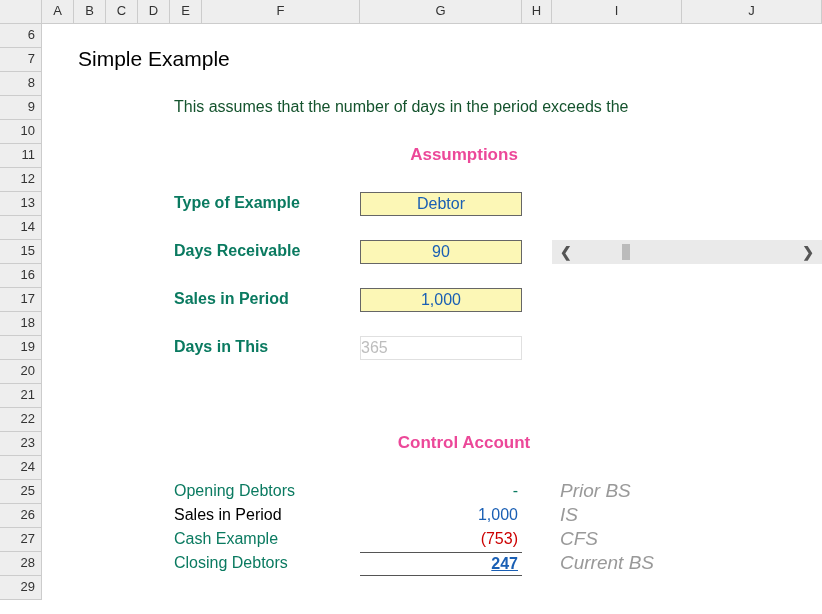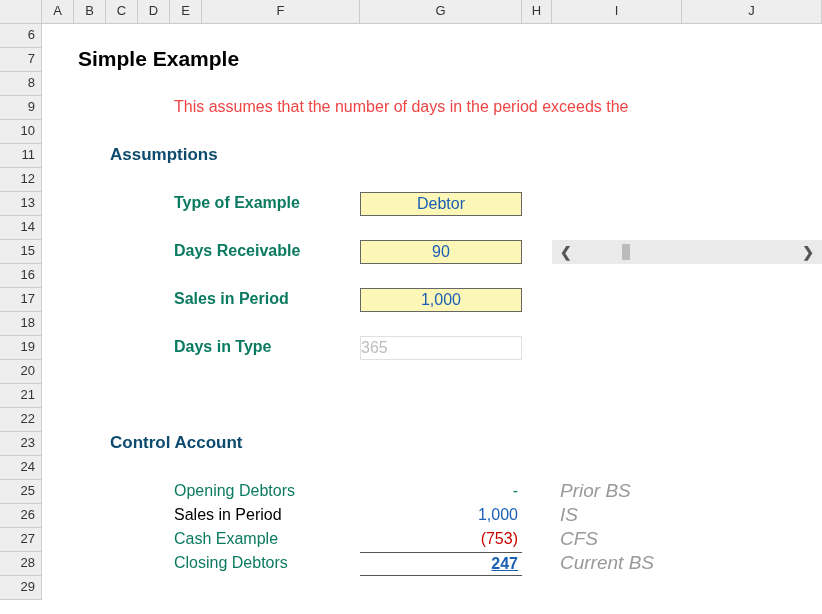--- a/index.html
+++ b/index.html
@@ -40,31 +40,32 @@
     line-height: 22px;
     user-select: none;
   }
   .cell {
     border: none;
     line-height: 22px;
     padding: 0 4px;
     white-space: nowrap;
   }
   .title {
-    font-weight: bold;
+    font-weight: normal;
     font-size: 21px;
     color: #000;
   }
   .section-hdr {
-    color: #0c4a6e;
+    color: #ec4899;
     font-weight: bold;
     font-size: 17px;
+    text-align: center;
   }
   .subtext {
-    color: #ef4444;
+    color: #14532d;
     font-size: 16px;
   }
   .assump-label {
     color: #0a7a60;
     font-weight: bold;
     font-size: 16px;
   }
   .input-yellow {
     background: #fcf7b6;
     border: 1px solid #666;
@@ -182,21 +183,21 @@
   <div class="cell" style="grid-column: span 4"></div>
   <div class="cell assump-label" style="grid-column: span 2">Sales in Period</div>
   <div class="cell input-yellow">1,000</div>
   <div class="cell" style="grid-column: span 3"></div>
 
   <div class="row-hdr">18</div>
   <div class="cell" style="grid-column: span 10"></div>
 
   <div class="row-hdr">19</div>
   <div class="cell" style="grid-column: span 4"></div>
-  <div class="cell assump-label" style="grid-column: span 2">Days in Type</div>
+  <div class="cell assump-label" style="grid-column: span 2">Days in This</div>
   <div class="cell input-muted">365</div>
   <div class="cell" style="grid-column: span 3"></div>
 
   <div class="row-hdr">20</div>
   <div class="cell" style="grid-column: span 10"></div>
 
   <div class="row-hdr">21</div>
   <div class="cell" style="grid-column: span 10"></div>
 
   <div class="row-hdr">22</div>

